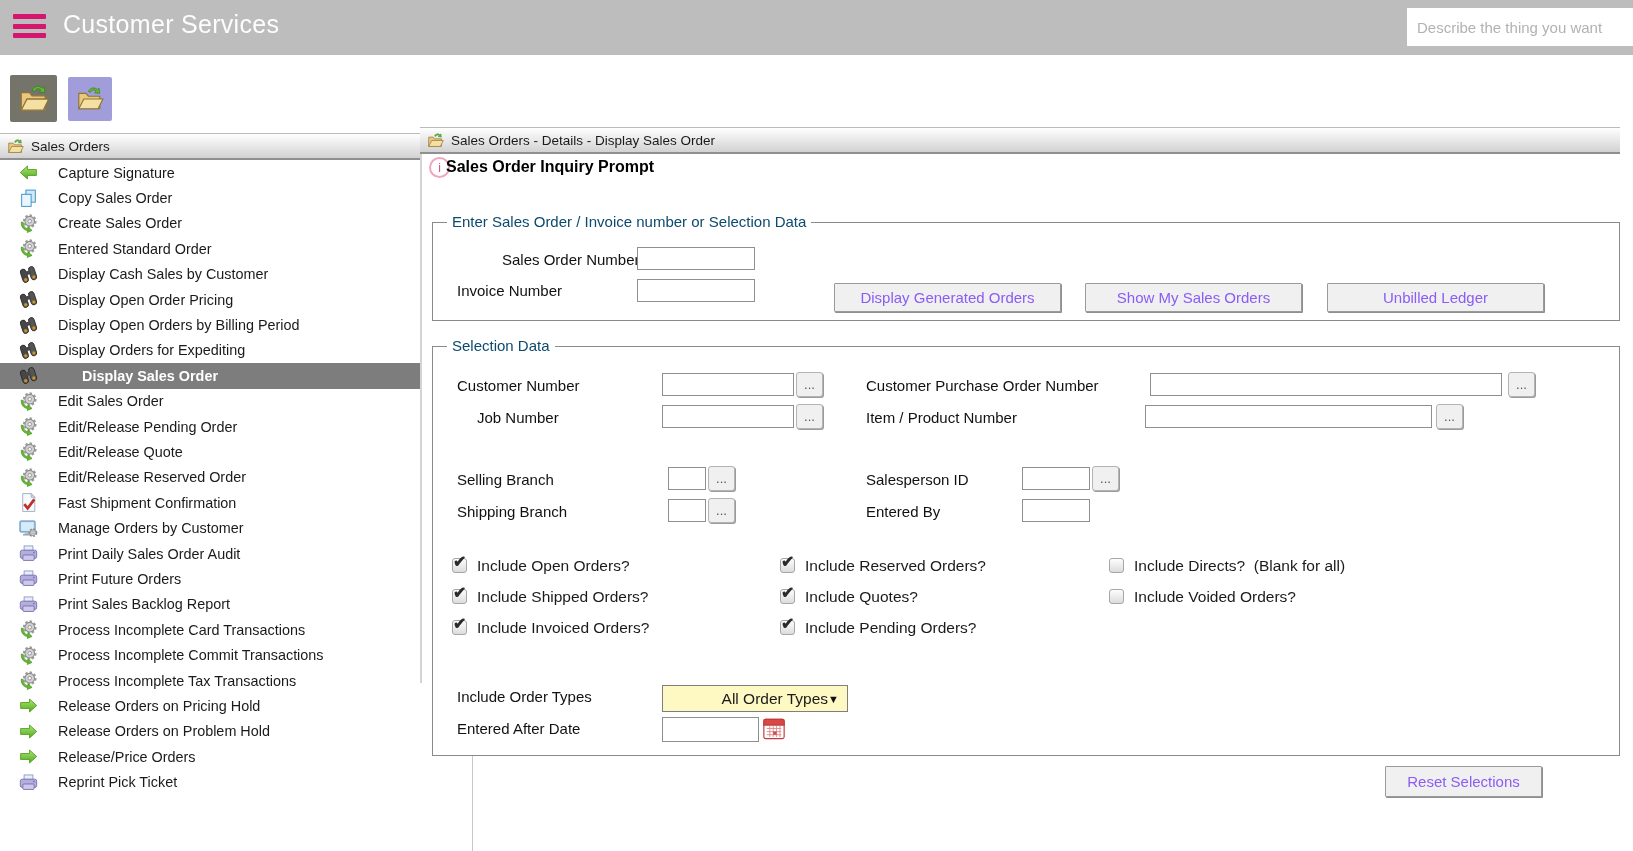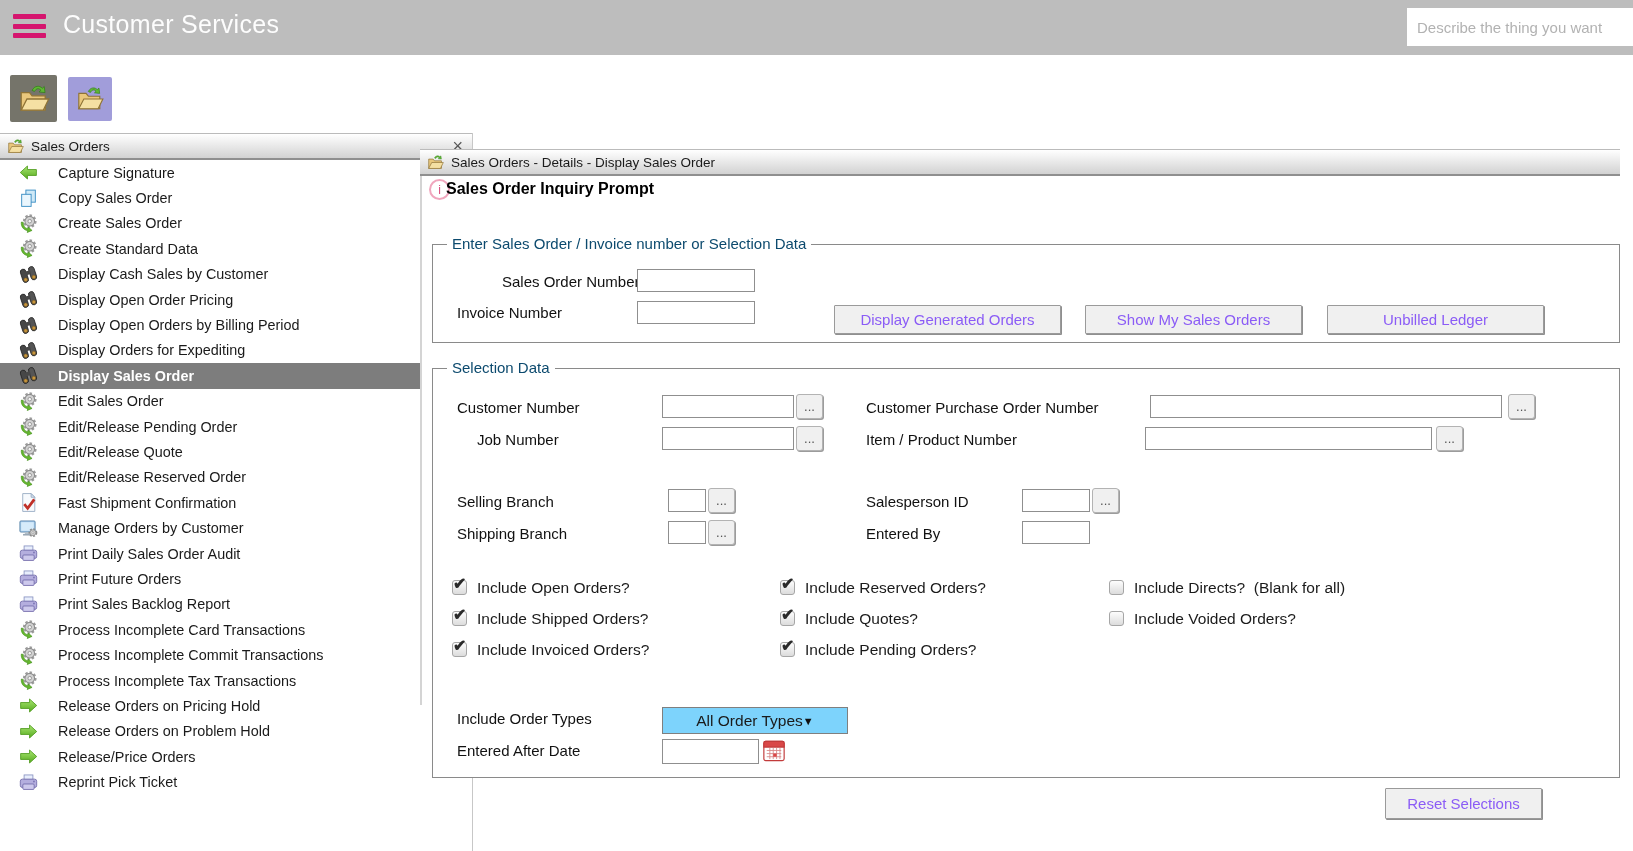--- a/index.html
+++ b/index.html
@@ -19,44 +19,44 @@
   
   .panel-header{height:24px;background:linear-gradient(#ffffff,#d2d2d2);border-top:1px solid #bbb;
     border-bottom:2px solid #8f8f8f;display:flex;align-items:center;padding:0 7px;font-size:13.5px;}
   .panel-header svg{width:17px;height:17px;margin-right:7px;flex:none;}
   .hdr-close{margin-left:auto;font-size:18px;color:#555;cursor:pointer;line-height:1;padding-right:2px;}
   
   .sidebar{position:absolute;left:0;top:133px;width:473px;height:718px;background:#fff;border-right:1px solid #c7c7c7;box-sizing:border-box;}
   .menu{position:absolute;left:0;top:27px;right:0;bottom:0;overflow:hidden;}
   .menu-item{display:flex;align-items:center;height:25.4px;padding-left:18px;font-size:14.4px;cursor:pointer;white-space:nowrap;}
   .menu-item svg{width:21px;height:21px;margin-right:19px;flex:none;}
-  .menu-item.selected{background:#7d7d7d;color:#fff;font-weight:bold;}
+  .menu-item.selected{background:#7d7d7d;color:#fff;font-weight:bold;gap:24px;}
   
-  .main{position:absolute;left:420px;top:149px;width:1200px;height:556px;}
+  .main{position:absolute;left:420px;top:127px;width:1200px;height:556px;}
   .main-content{position:absolute;left:0;top:27px;width:1198px;bottom:0;border-left:2px solid #d4d4d4;background:#fff;}
   .info-badge{position:absolute;left:7px;top:3px;width:17px;height:17px;border:2px solid #f0a6bd;border-radius:50%;
     color:#d94f7e;font-size:12px;display:flex;align-items:center;justify-content:center;background:#fff;}
   .page-title{position:absolute;left:24px;top:4px;font-size:16px;font-weight:bold;color:#000;}
   .grp{position:absolute;border:1px solid #8a8a8a;background:#fff;}
   .grp-legend{position:absolute;top:-10px;left:14px;background:#fff;padding:0 5px;color:#0c4a6e;font-size:15px;}
   .flabel{position:absolute;font-size:15px;color:#111;white-space:nowrap;}
   .inp{position:absolute;border:1px solid #8f8f8f;background:#fff;padding:0 4px;font-size:15px;color:#222;
     box-sizing:border-box;font-family:"Liberation Sans",sans-serif;outline:none;}
   .btn{position:absolute;background:#f0f0f0;border:1px solid #9a9a9a;border-radius:1px;box-shadow:1px 1px 0 #8f8f8f;
     font-size:15px;color:#8b5cf6;display:flex;align-items:center;justify-content:center;cursor:pointer;}
   .browse{position:absolute;width:27px;height:25px;background:#f0f0f0;border:1px solid #b3b3b3;border-radius:3px;
     box-shadow:1px 1px 0 #9c9c9c;color:#555;font-size:13px;display:flex;align-items:center;justify-content:center;cursor:pointer;box-sizing:border-box;}
   .cb-col{position:absolute;top:402px;}
   .cb-row{display:flex;align-items:center;margin-bottom:12px;height:19px;}
   .cb{width:15px;height:15px;border:1px solid #a6a6a6;border-radius:3px;background:linear-gradient(#fdfdfd,#dcdcdc);
     position:relative;flex:none;cursor:pointer;box-sizing:border-box;}
   .cb.checked::after{content:"\2714";position:absolute;left:0px;top:-7px;font-size:16px;font-weight:bold;color:#2a2a2a;}
   .cb-label{margin-left:10px;font-size:15.5px;white-space:pre;}
-  .dropdown{position:absolute;border:1px solid #7f7f7f;background:#7dd3fc;display:flex;align-items:center;
-    justify-content:center;padding:0 8px;font-size:15.5px;cursor:pointer;box-sizing:border-box;}
+  .dropdown{position:absolute;border:1px solid #7f7f7f;background:#fef9c3;display:flex;align-items:center;
+    justify-content:flex-end;padding:0 8px;font-size:15.5px;cursor:pointer;box-sizing:border-box;}
   .dropdown .arrow{font-size:11px;color:#111;}
   .cal-btn{position:absolute;width:26px;height:26px;cursor:pointer;}
   .cal-btn svg{width:26px;height:26px;}
   .hidden-defs{position:absolute;width:0;height:0;overflow:hidden;}
 </style>
 </head>
 <body>
 
 <svg class="hidden-defs" aria-hidden="true">
   <defs>
@@ -170,21 +170,21 @@
       <div class="menu-item">
         <svg>
           <use href="#sym-gear"></use>
         </svg>
         <span>Create Sales Order</span>
       </div>
       <div class="menu-item">
         <svg>
           <use href="#sym-gear"></use>
         </svg>
-        <span>Create Standard Data</span>
+        <span>Entered Standard Order</span>
       </div>
       <div class="menu-item">
         <svg>
           <use href="#sym-binoculars"></use>
         </svg>
         <span>Display Cash Sales by Customer</span>
       </div>
       <div class="menu-item">
         <svg>
           <use href="#sym-binoculars"></use>

